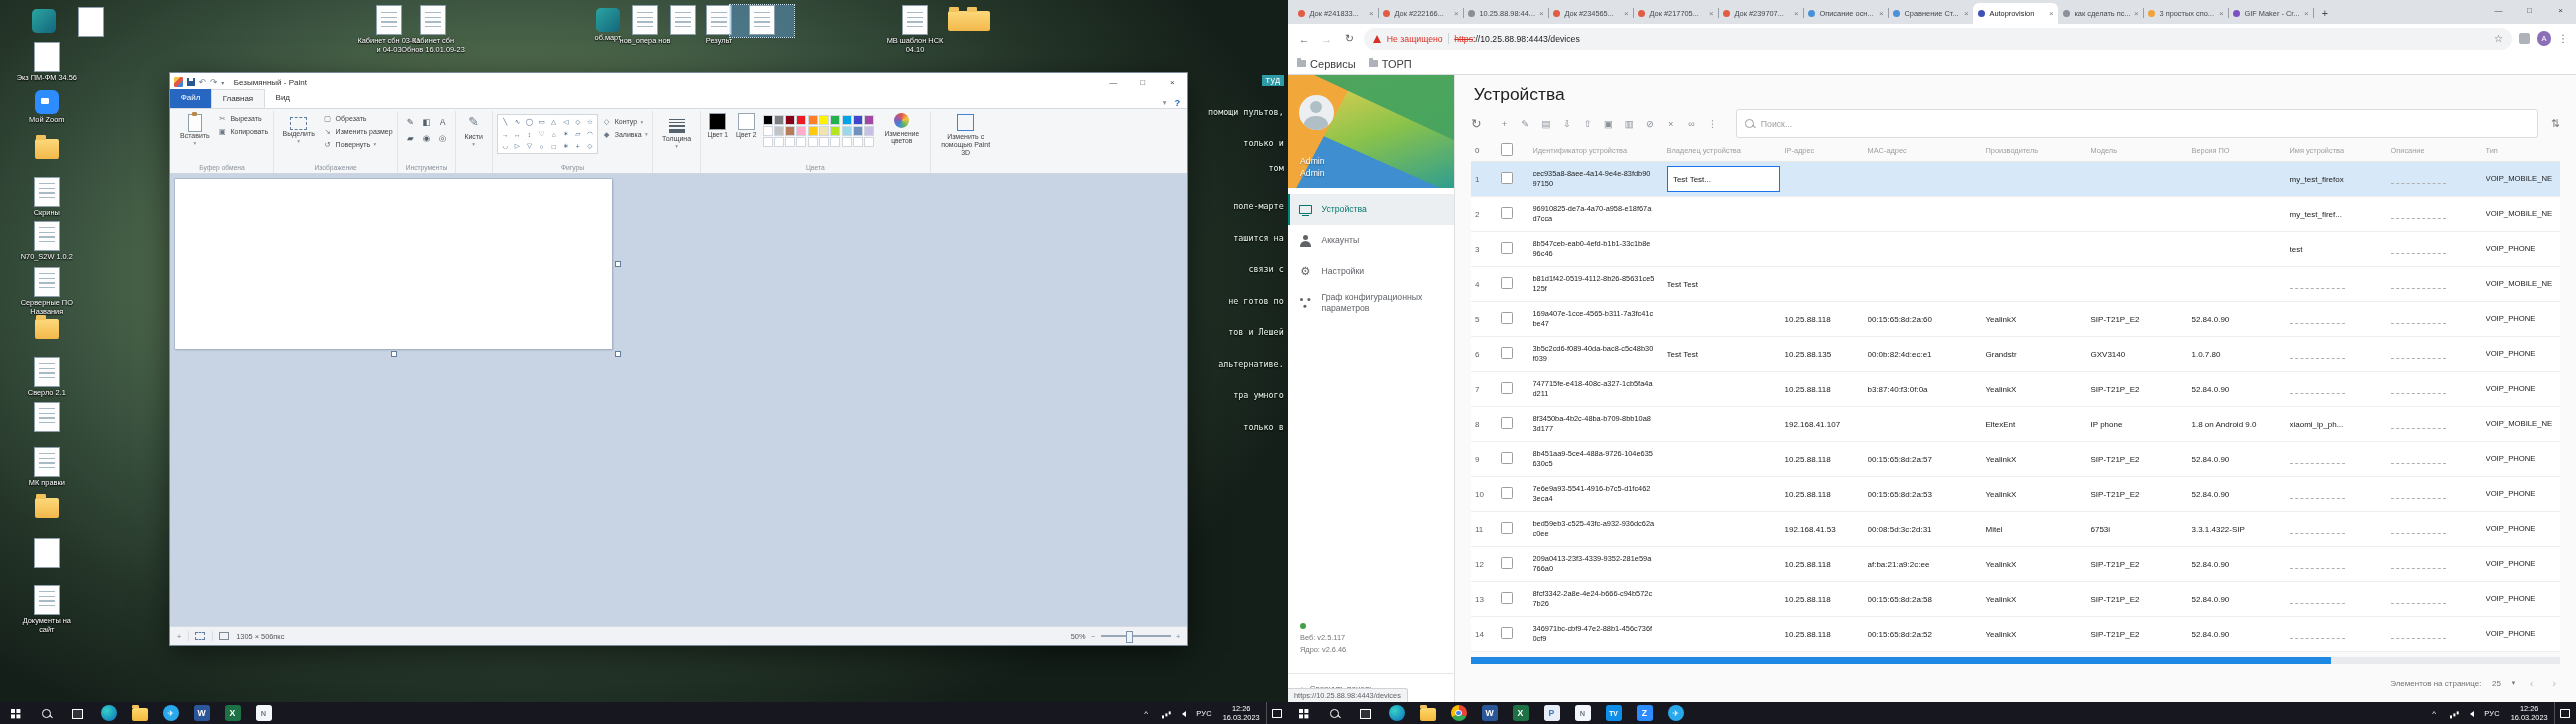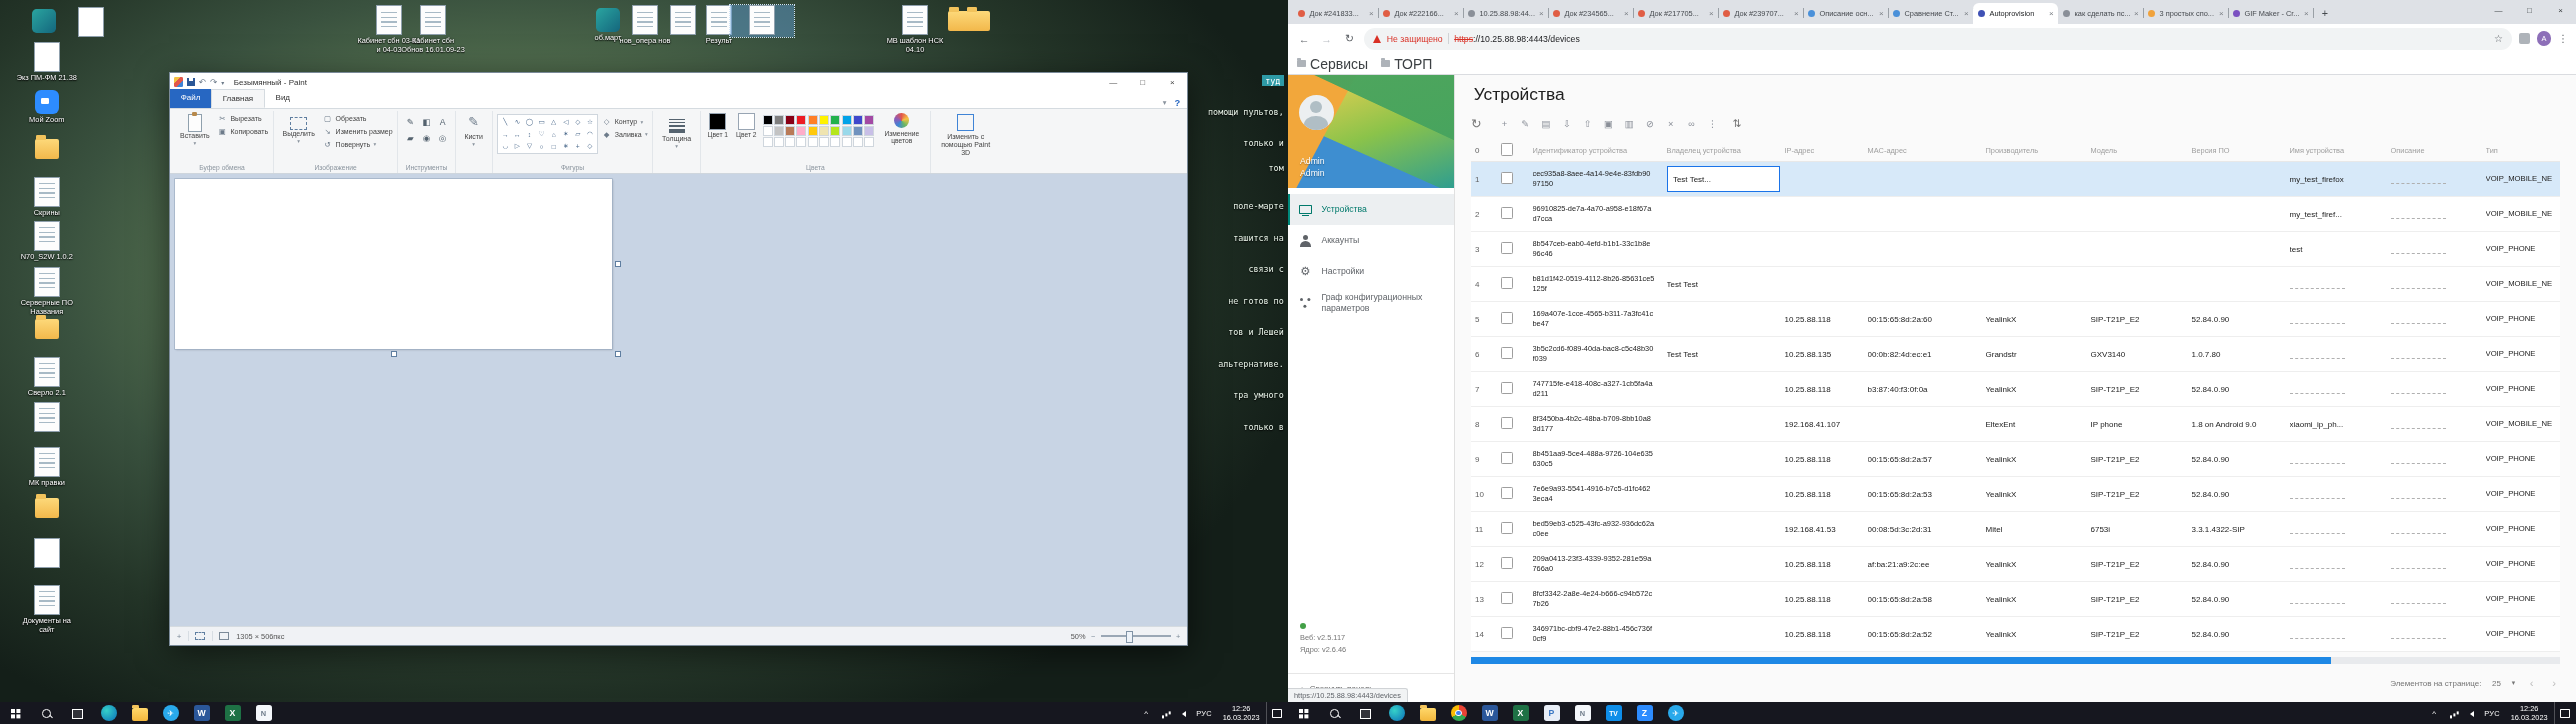--- a/index.html
+++ b/index.html
@@ -26,21 +26,21 @@
   .g-app{background:linear-gradient(135deg,#2aa5a0,#14667d);border-radius:4.7px;height:24px;margin-top:2.7px;}
   .g-app2{background:#2d8cff;border-radius:6px;height:24px;margin-top:2.7px;}
   .g-app2::after{content:"";position:absolute;left:6px;top:8px;width:8.7px;height:6.7px;background:#fff;border-radius:1.3px;}
   .dlabel{font-size:7.4px;line-height:1.18;margin-top:2px;max-height:18px;overflow:hidden;
     text-shadow:0 0.7px 1.3px rgba(0,0,0,.95),0 0 2px rgba(0,0,0,.8);}
 
   
   #side-notes{position:absolute;left:1187px;top:75px;width:98px;height:496px;z-index:1;}
   .note-frag{position:absolute;right:1.3px;white-space:nowrap;color:#e8f3e8;
     font-family:"DejaVu Sans Mono",monospace;font-size:8.4px;text-shadow:0 0.7px 1.3px #000;padding-left:36px;}
-  .note-frag.chip{background:#2e9aa6;color:#fff;padding:0.7px 3.4px;text-shadow:none;}
+  .note-frag.chip{background:#2e9aa6;color:#fff;padding:0.7px 3.4px;text-shadow:none;font-family:Liberation Mono, monospace;}
   #todo-overlay{position:absolute;left:914px;top:641px;width:306px;z-index:3;background:#070707;
     color:#ddeedd;font-family:"DejaVu Sans Mono",monospace;font-size:8.4px;line-height:11px;padding:2.7px 5.4px 4px;}
 
   
   #paint{position:absolute;left:169px;top:72px;width:1017px;height:572px;z-index:10;
     background:#f5f6f7;border:0.7px solid #7a8a99;box-shadow:0 6.7px 30px rgba(0,0,0,.55);
     display:flex;flex-direction:column;font-size:8px;color:#444;}
   .p-title{height:18px;background:#fff;display:flex;align-items:center;gap:4px;padding-left:4px;flex:0 0 auto;}
   .p-logo{width:9.4px;height:9.4px;background:linear-gradient(135deg,#f5c242 0 33%,#e2574c 33% 66%,#3f84d6 66%);border-radius:1.3px;}
   .qat{display:flex;align-items:center;gap:4px;color:#6d7b8a;font-size:8.7px;}
@@ -158,21 +158,21 @@
     border-bottom:8px solid #d93025;position:relative;}
   .sec-label{color:#d93025;}
   .ob-div{width:0.7px;height:10.7px;background:#d0d3d6;}
   .scheme-bad{color:#d93025;text-decoration:line-through;}
   .ob-star{margin-left:auto;color:#5f6368;font-size:10px;}
   .ext-ico{width:10.7px;height:10.7px;background:#aeb3b9;border-radius:2px;}
   .profile-ico{width:14.8px;height:14.8px;border-radius:50%;background:#8d6fb8;color:#fff;font-size:7.4px;
     display:flex;align-items:center;justify-content:center;}
   .menu-dots{color:#5f6368;font-size:10px;}
   #bookmarks{height:20px;background:#fff;border-bottom:0.7px solid #dadce0;display:flex;align-items:center;
-    padding:0 9.4px;gap:13.4px;font-size:14px;color:#3c4043;flex:0 0 auto;}
+    padding:0 9.4px;gap:13.4px;font-size:11px;color:#3c4043;flex:0 0 auto;}
   .bm{display:flex;align-items:center;gap:4px;}
   .bm-folder{width:8.7px;height:6.7px;background:#aeb3b9;border-radius:0.7px;position:relative;}
   .bm-folder::before{content:"";position:absolute;top:-2px;left:0;width:4px;height:2px;background:#aeb3b9;border-radius:0.7px 0.7px 0 0;}
 
   
   #app{flex:1 1 auto;display:flex;position:relative;background:#fafafa;overflow:hidden;}
   #sidebar{width:166px;background:#fff;border-right:0.7px solid #e0e0e0;display:flex;flex-direction:column;flex:0 0 auto;}
   .sb-head{height:113px;position:relative;flex:0 0 auto;
     background:
       linear-gradient(205deg, rgba(70,163,94,.95) 0%, rgba(70,163,94,.95) 34%, transparent 34.5%),
@@ -284,21 +284,21 @@
         <div class="dicon" style="left: 928px; top: 5.4px;">
           <div class="glyph g-folder"></div>
           <div class="dlabel"></div>
         </div>
         <div class="dicon" style="left: 946px; top: 5.4px;">
           <div class="glyph g-folder"></div>
           <div class="dlabel"></div>
         </div>
         <div class="dicon" style="left: 14.8px; top: 42px;">
           <div class="glyph g-doc"></div>
-          <div class="dlabel">Экз ПМ-ФМ 21.38</div>
+          <div class="dlabel">Экз ПМ-ФМ 34.56</div>
         </div>
         <div class="dicon" style="left: 14.8px; top: 87px;">
           <div class="glyph g-app2"></div>
           <div class="dlabel">Мой Zoom</div>
         </div>
         <div class="dicon" style="left: 14.8px; top: 133px;">
           <div class="glyph g-folder"></div>
           <div class="dlabel"></div>
         </div>
         <div class="dicon" style="left: 14.8px; top: 177px;">
@@ -779,20 +779,24 @@
                 <span class="tb-ico">▤</span>
                 <span class="tb-ico">⇩</span>
                 <span class="tb-ico">⇧</span>
                 <span class="tb-ico">▣</span>
                 <span class="tb-ico">▥</span>
                 <span class="tb-ico">⊘</span>
                 <span class="tb-ico">×</span>
                 <span class="tb-ico">∞</span>
                 <span class="tb-ico">⋮</span>
               </div>
+            <div id="search-box">
+              <span class="mag"></span>
+              <span id="search-ph">Поиск...</span>
+            </div>
             <span class="col-settings">⇅</span>
           </div>
           <div id="thead" class="tgrid">
               <div class="tcell th num">0</div>
               <div class="tcell th"><span class="cb"></span></div>
               <div class="tcell th">Идентификатор устройства</div>
               <div class="tcell th">Владелец устройства</div>
               <div class="tcell th">IP-адрес</div>
               <div class="tcell th">MAC-адрес</div>
               <div class="tcell th">Производитель</div>

